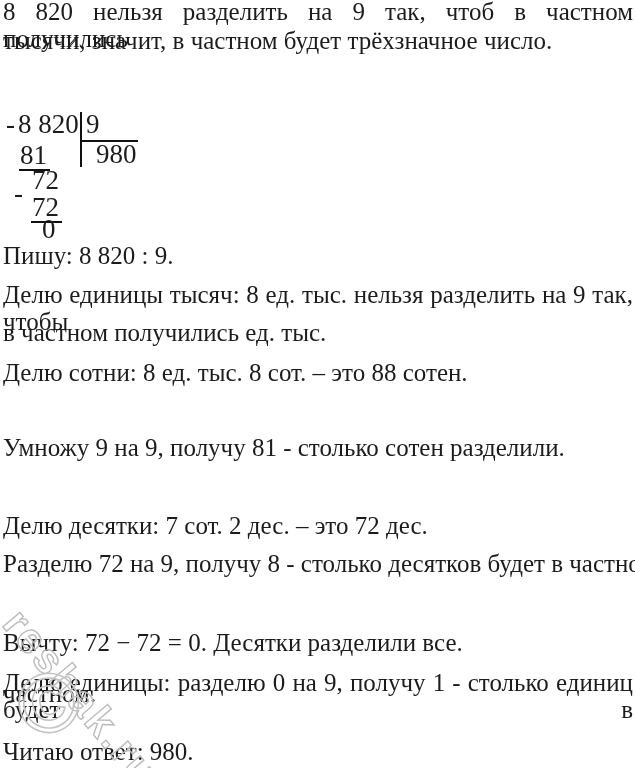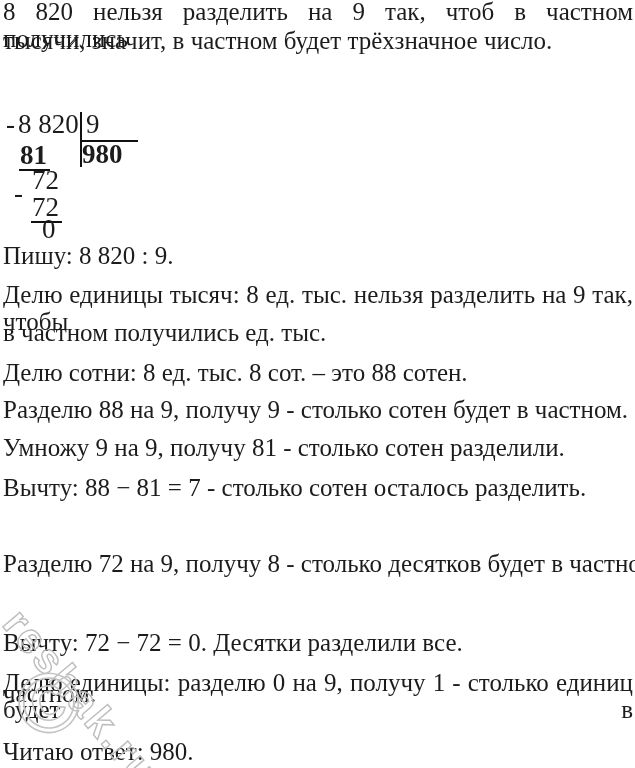--- a/index.html
+++ b/index.html
@@ -25,22 +25,22 @@
     text-align-last:justify;
   }
   
   .division{position:absolute;inset:0;z-index:1;font-size:27px;line-height:27px;}
   .division span{position:absolute;display:inline-block;}
   .d-minus1{left:6px;top:111px;}
   .d-dividend{left:18px;top:111px;}
   .d-divisor{left:86px;top:111px;}
   .d-vbar{position:absolute;left:80px;top:112px;width:2px;height:55px;background:#111;}
   .d-hbar{position:absolute;left:80px;top:140px;width:58px;height:2px;background:#111;}
-  .d-prod1{left:20px;top:142px;border-bottom:2px solid #111;padding:0 3px 0 1px;margin-left:-1px;font-weight:bold;}
-  .d-quot{left:82px;top:141px;font-weight:bold;}
+  .d-prod1{left:20px;top:142px;border-bottom:2px solid #111;padding:0 3px 0 1px;margin-left:-1px;}
+  .d-quot{left:96px;top:141px;}
   .d-rem1{left:32px;top:167px;}
   .d-minus2{left:14px;top:180px;}
   .d-prod2{left:32px;top:194px;border-bottom:2px solid #111;padding:0 3px 0 1px;margin-left:-1px;}
   .d-zero{left:42px;top:216px;}
   
   .wm{
     position:absolute;z-index:2;pointer-events:none;
     color:transparent;
     -webkit-text-stroke:1.4px #bdbdbd;
     font-family:"Liberation Sans","DejaVu Sans",sans-serif;
@@ -76,23 +76,22 @@
     <span class="d-rem1">72</span>
     <span class="d-minus2">-</span>
     <span class="d-prod2">72</span>
     <span class="d-zero">0</span>
   </div>
 
   <div class="line" style="top:242px">Пишу:  8 820 : 9.</div>
   <div class="line just" style="top:281px">Делю единицы тысяч: 8 ед. тыс. нельзя разделить на 9 так, чтобы</div>
   <div class="line" style="top:319px">в частном получились ед. тыс.</div>
   <div class="line" style="top:359px">Делю сотни: 8 ед. тыс. 8 сот. – это 88 сотен.</div>
-  <div class="line" style="top:396px">Разделю 88 на 9, получу 9 - столько сотен будет в частном.</div>
   <div class="line" style="top:434px">Умножу 9 на 9, получу 81 - столько сотен разделили.</div>
-  <div class="line" style="top:474px">Вычту:  88 − 81 = 7 - столько сотен осталось разделить.</div>
+  <div class="line" style="top:512px">Делю десятки: 7 сот. 2 дес. – это 72 дес.</div>
   <div class="line" style="top:550px">Разделю 72 на 9, получу 8 - столько десятков будет в частном.</div>
   <div class="line" style="top:629px">Вычту:  72 − 72 = 0. Десятки разделили все.</div>
   <div class="line just" style="top:669px">Делю единицы: разделю 0 на 9, получу 1 - столько единиц будет в</div>
   <div class="line" style="top:680px">частном.</div>
   <div class="line" style="top:738px">Читаю ответ: 980.</div>
 
   <div class="wm wm-text">reshak.ru</div>
   <div class="wm wm-c">©</div>
 
 </div>

